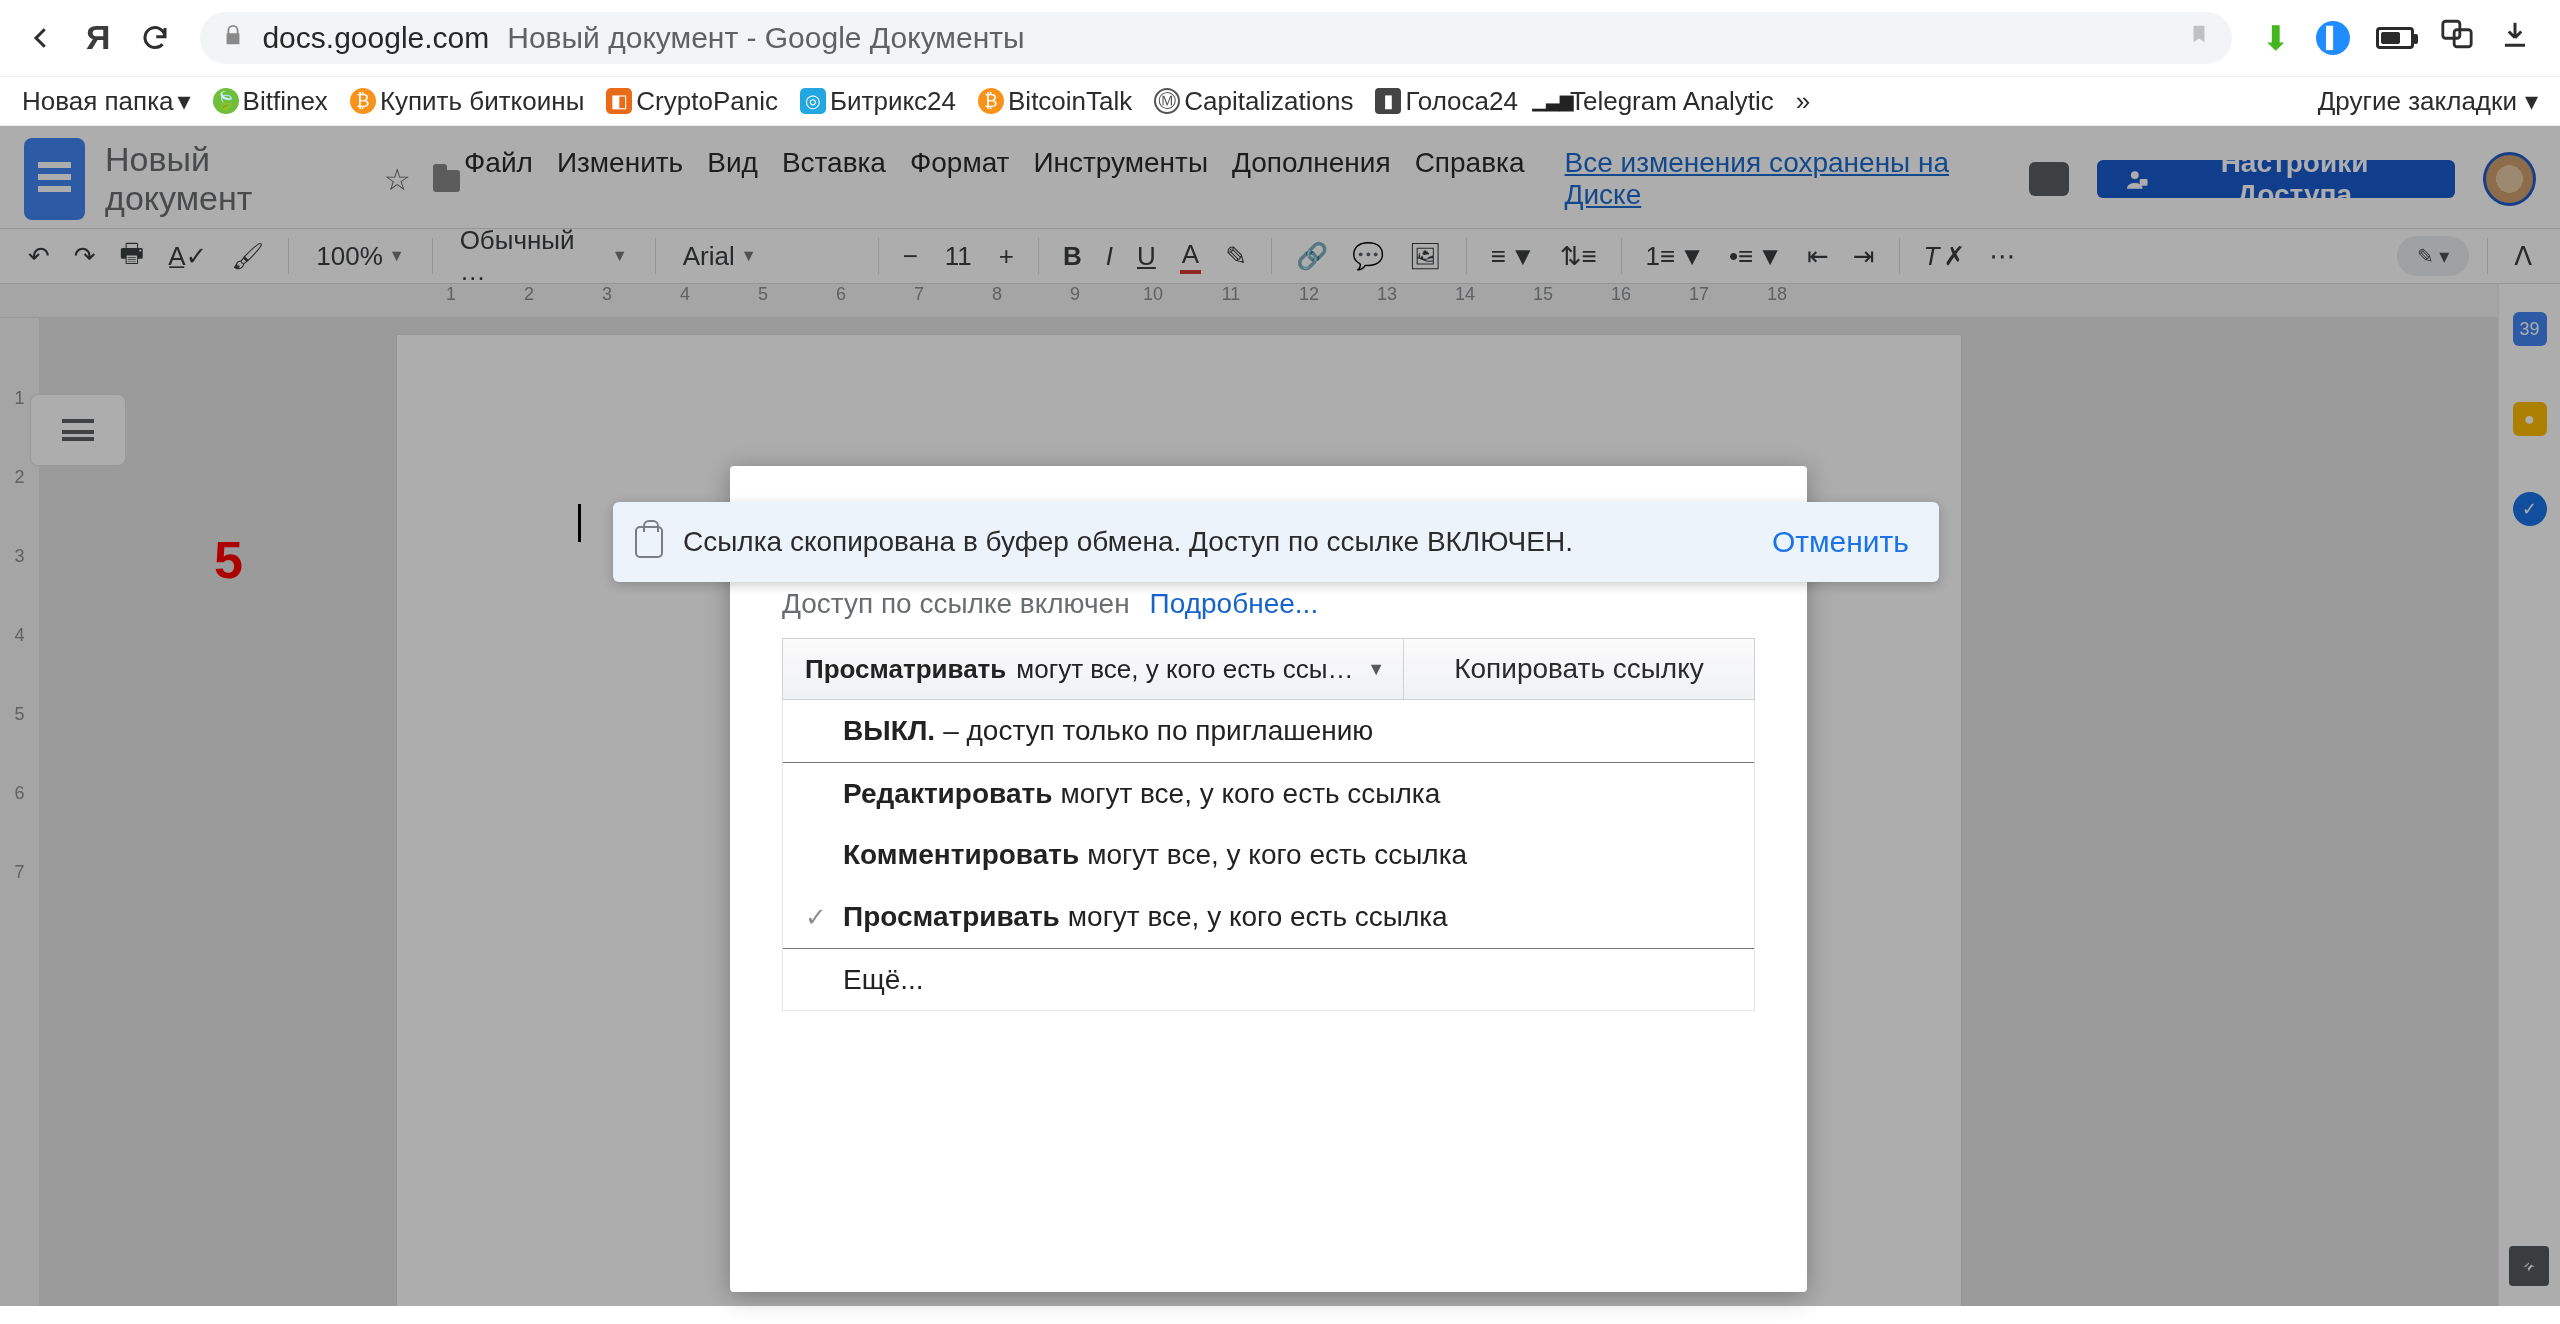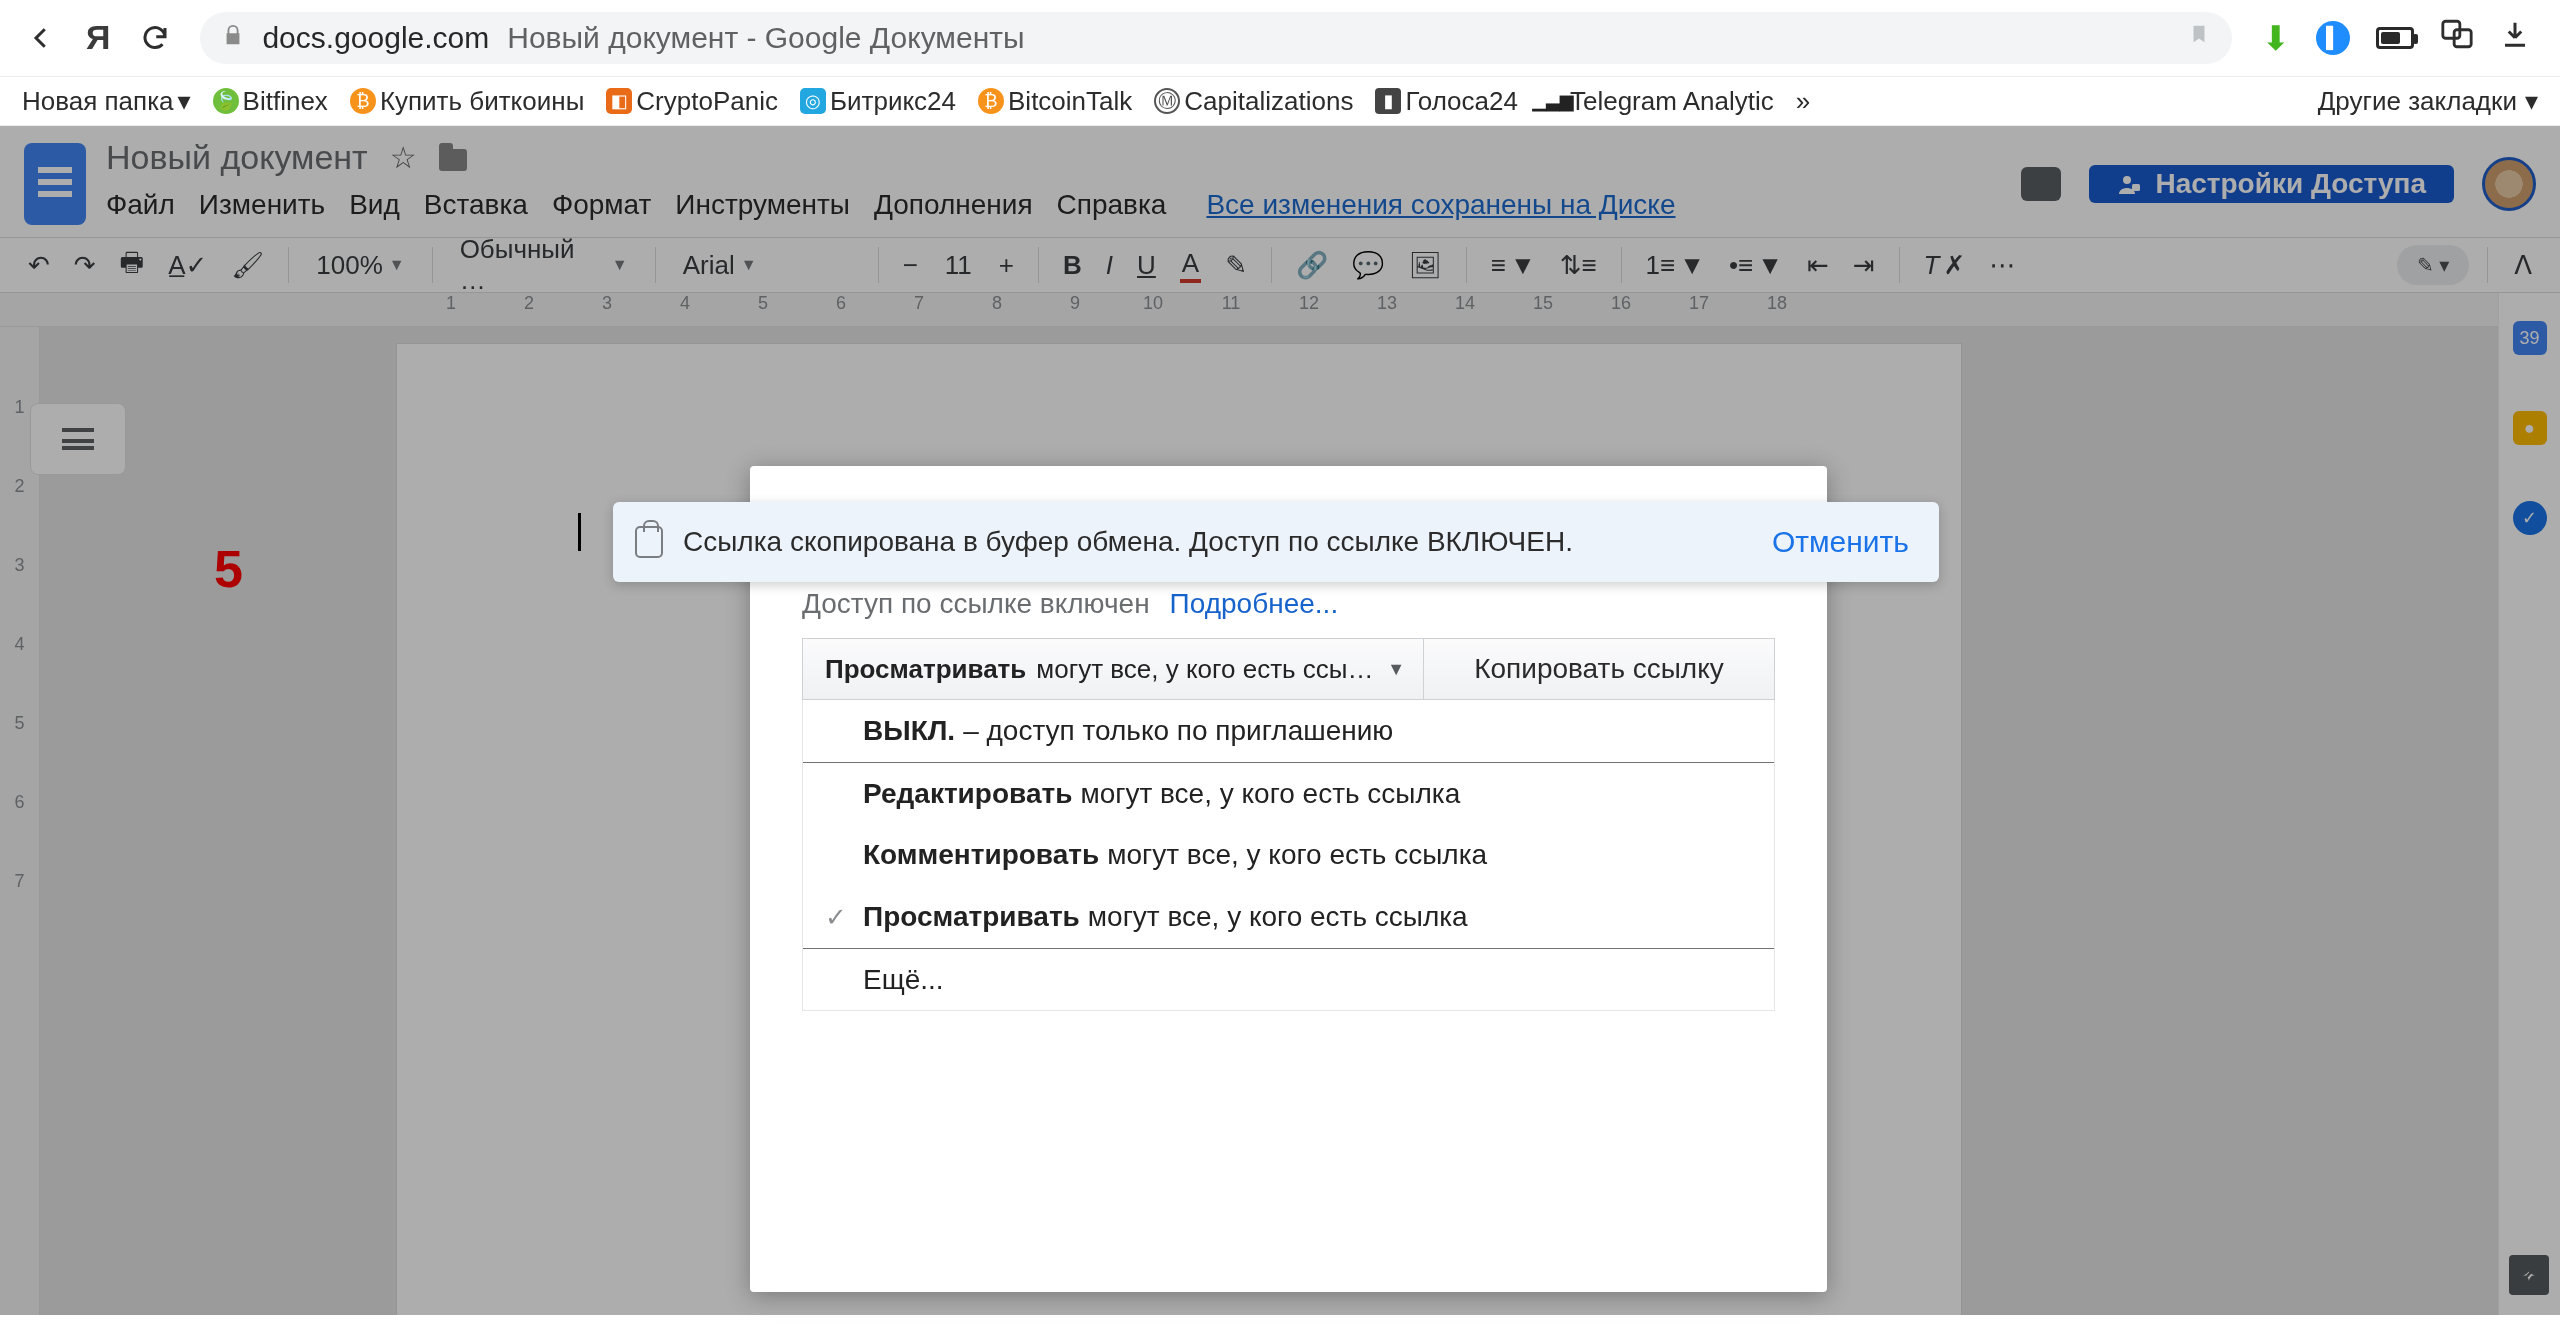--- a/index.html
+++ b/index.html
@@ -92,21 +92,21 @@
   padding: 12px 24px 0 24px;
   gap: 20px;
 }
 .docs-logo {
   width: 62px; height: 82px; border-radius: 8px; background:#4285f4;
   position: relative;
 }
 .docs-logo::before {
   content:""; position:absolute; left:14px; right:14px; top:24px; height:6px; background:#fff; box-shadow:0 12px 0 #fff, 0 24px 0 #fff;
 }
-.docs-title-col { display:flex; flex-direction:column; gap:4px; }
+.docs-title-col { display:flex; flex-direction:row; gap:4px; }
 .docs-title-row { display:flex; align-items:center; gap:22px; color:#5c5f62; font-size:34px;}
 .docs-title-row .doc-name { color:#6a6d70; }
 .docs-title-row .star { font-size:30px; }
 .docs-title-row .folder {
   width:28px;height:22px;background:#888;border-radius:3px;position:relative;margin-top:4px;
 }
 .docs-title-row .folder::before{content:"";position:absolute;top:-6px;left:0;width:14px;height:8px;background:#888;border-radius:3px 3px 0 0;}
 .docs-menu-row { display:flex; gap:24px; font-size:28px; color:#2b2b2b; padding:8px 0; }
 .docs-menu-row .saved { color:#1c6bd0; text-decoration: underline; font-size:28px; margin-left:16px;}
 .docs-right-actions {
@@ -186,21 +186,21 @@
 .side-rail .show-btn{
   position:absolute;bottom:20px;left:10px;width:40px;height:40px;background:#555a5e;border-radius:4px;
   display:flex;align-items:center;justify-content:center;color:#fff;
 }
 .side-rail .chevron{
   position:absolute;bottom:26px;right:-2px;width:40px;color:#575b5e;font-size:34px;
 }
 
 
 .modal {
-  position:absolute;z-index:20;left:750px;top:466px;width:1077px;height:826px;
+  position:absolute;z-index:20;left:730px;top:466px;width:1077px;height:826px;
   background:#fff;border-radius:4px;box-shadow:0 4px 24px rgba(0,0,0,0.3);
   padding:0 0 30px 0;
 }
 .toast {
   position:absolute;z-index:25;left:613px;top:502px;width:1326px;height:80px;
   background:#edf3fb;border-radius:6px;box-shadow:0 3px 12px rgba(0,0,0,0.2);
   display:flex;align-items:center;padding:0 30px 0 22px;font-size:28px;color:#2b2b2b;
 }
 .toast .clip-ico{width:28px;height:32px;border:2px solid #7a7e82;border-radius:5px;position:relative;margin-right:20px;}
 .toast .clip-ico::before{content:"";position:absolute;top:-8px;left:6px;width:12px;height:10px;border:2px solid #7a7e82;border-bottom:none;border-radius:6px 6px 0 0;}

